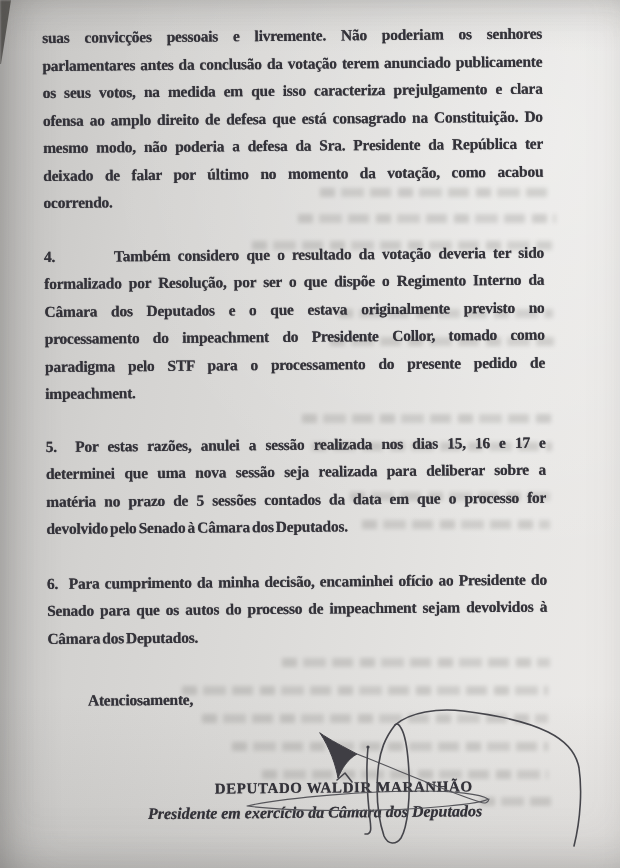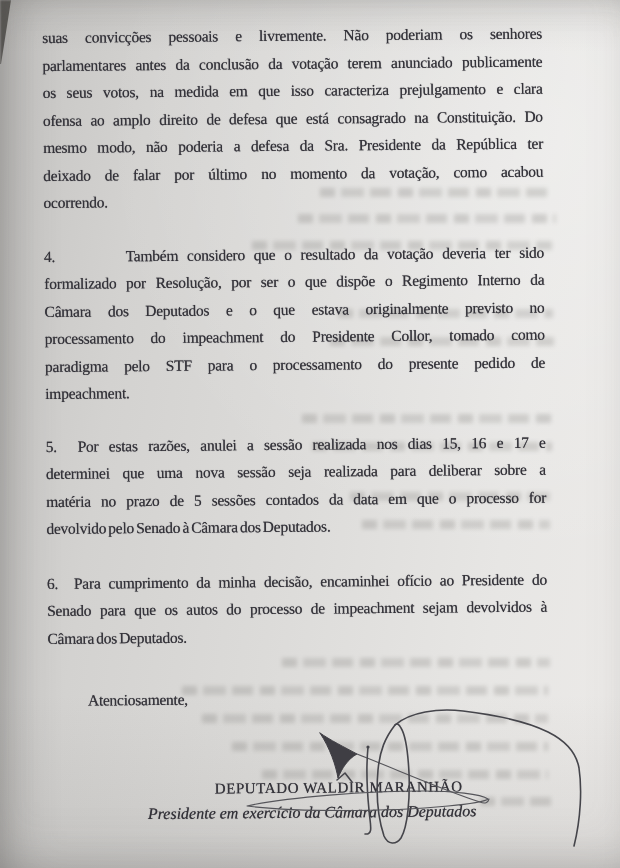--- a/index.html
+++ b/index.html
@@ -3,20 +3,21 @@
 <meta charset="utf-8">
 <style>
   html,body{margin:0;padding:0;background:#888;}
   .page{
     position:relative;width:620px;height:868px;overflow:hidden;
     font-family:"Liberation Serif","DejaVu Serif",serif;
     background:
       linear-gradient(180deg, rgba(120,118,114,0.10) 0%, rgba(120,118,114,0) 6%, rgba(120,118,114,0) 80%, rgba(100,98,95,0.12) 100%),
       radial-gradient(130% 90% at 88% 16%, rgba(255,255,255,0.30), rgba(255,255,255,0) 55%),
       linear-gradient(98deg,#c5c4c2 0%,#d3d2d0 22%,#dcdbd9 48%,#e7e6e4 78%,#eceae8 100%);
+    font-weight: bold;
   }
   .page::after{
     content:"";position:absolute;inset:0;pointer-events:none;
     box-shadow:
       inset 30px 0 55px -30px rgba(75,74,72,0.45),
       inset 0 -26px 60px -32px rgba(100,98,95,0.35),
       inset 0 16px 40px -28px rgba(110,108,105,0.28);
   }
   .corner{
     position:absolute;left:0;top:0;width:14px;height:66px;

